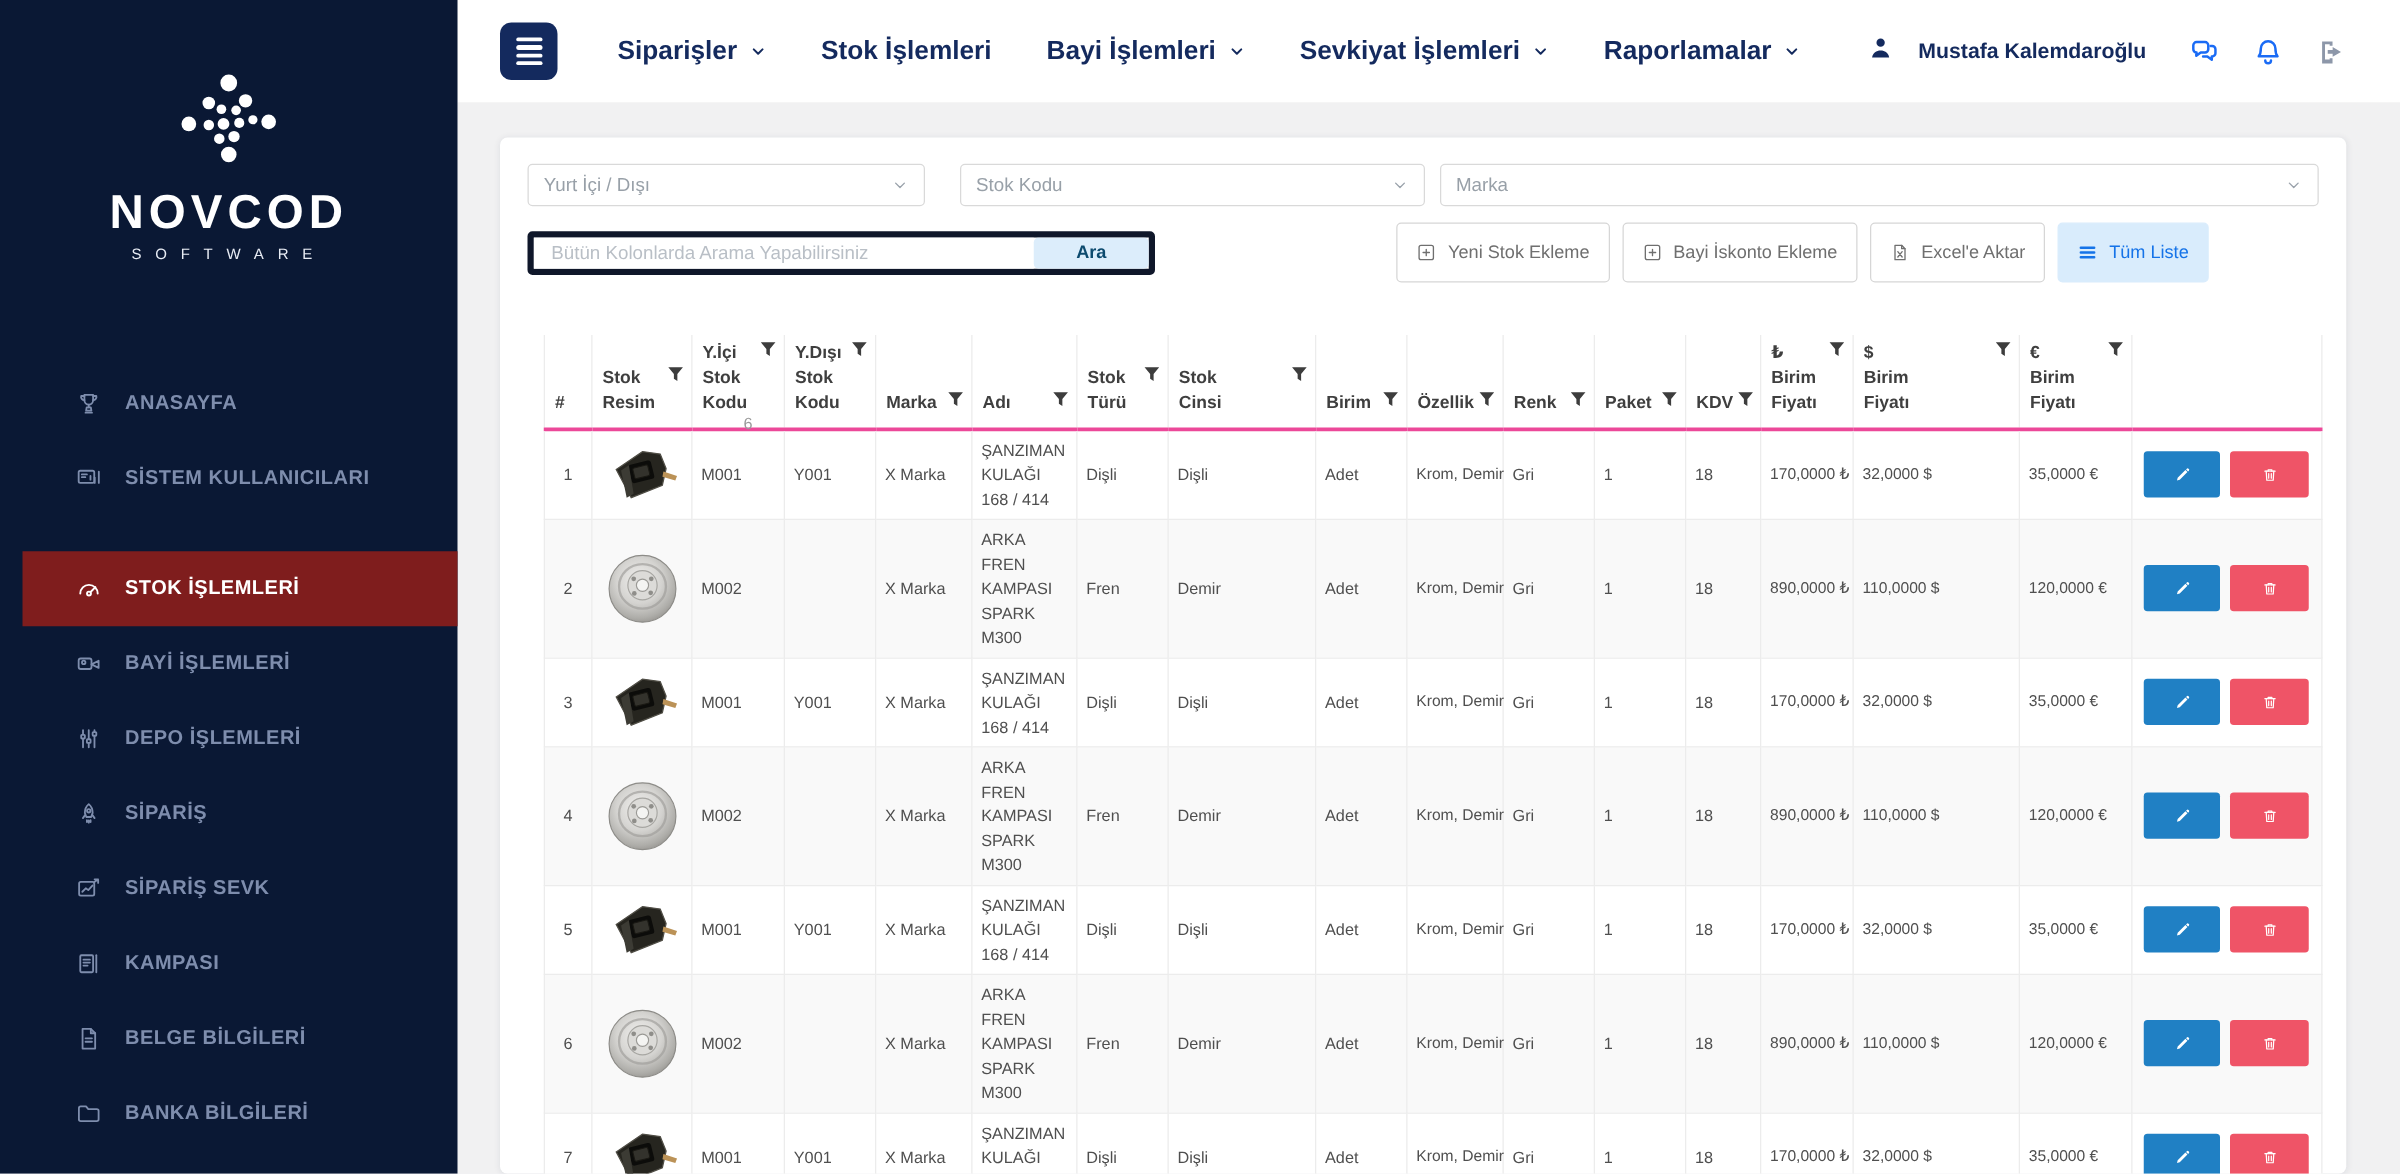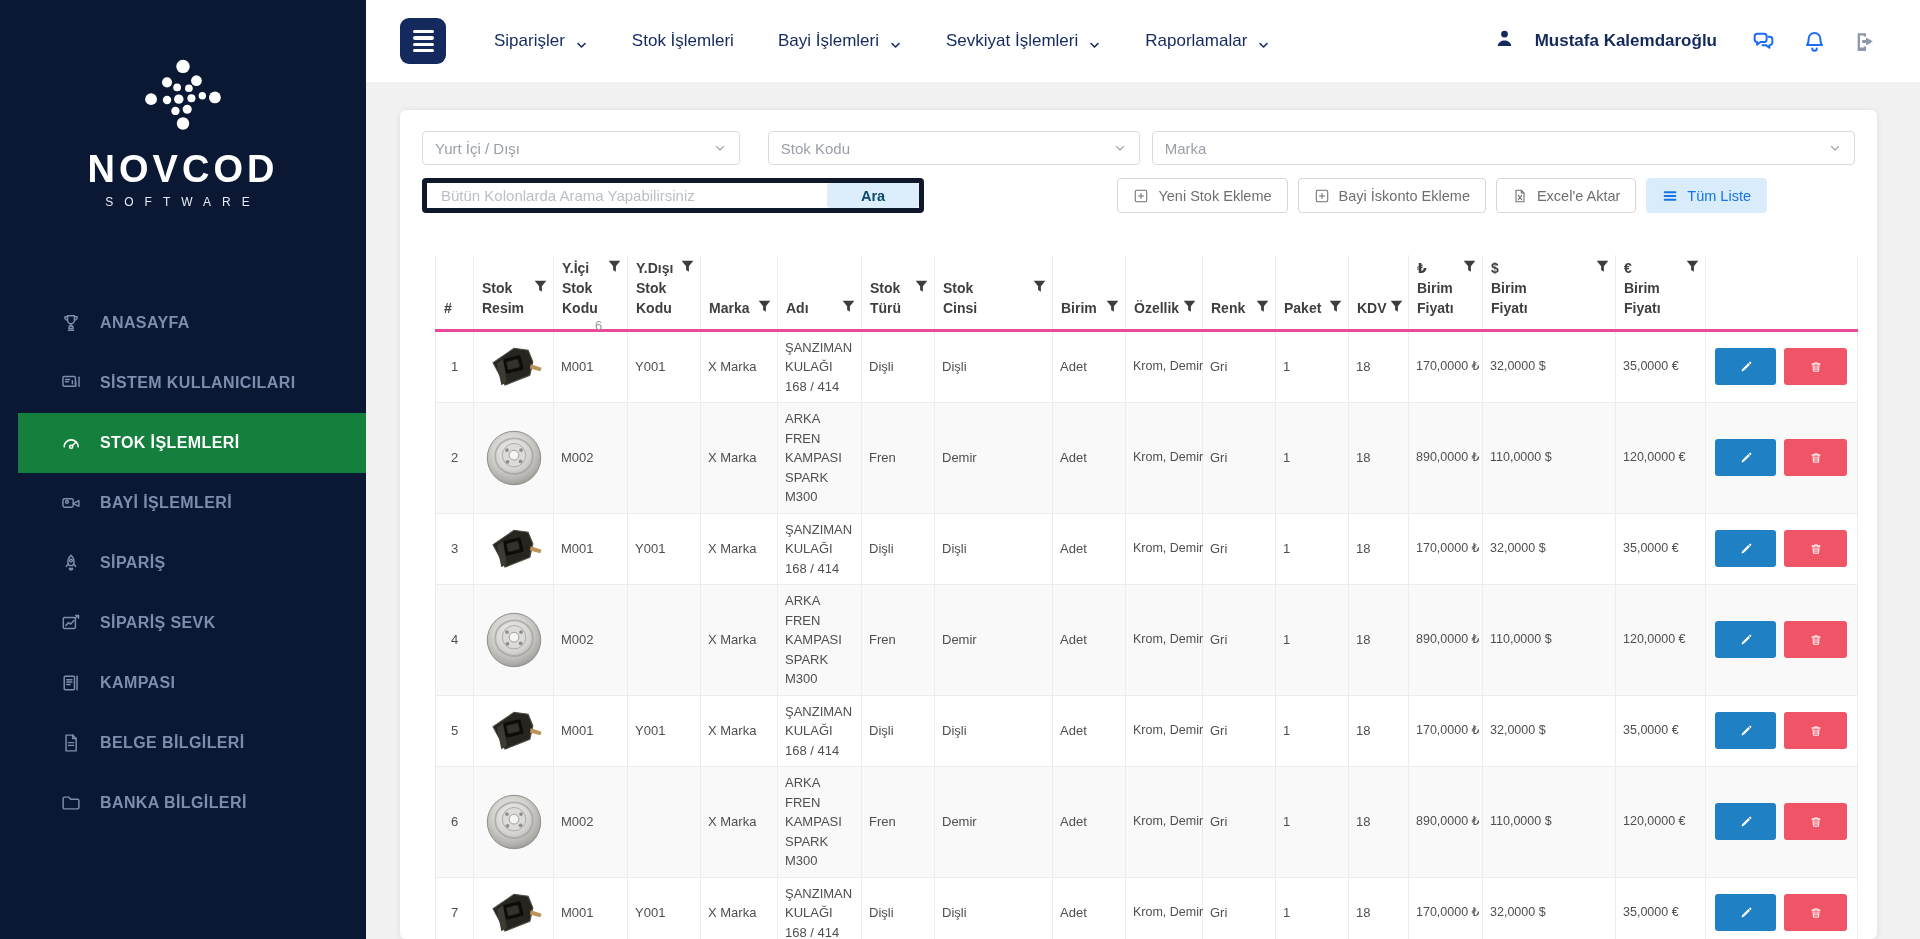--- a/index.html
+++ b/index.html
@@ -7,30 +7,30 @@
   .app{display:flex;width:1920px;height:939px;font-family:"Liberation Sans","DejaVu Sans",sans-serif;}
   
   .sidebar{width:366px;flex-shrink:0;background:#0a1834;position:relative;color:#7e8dad;}
   .brand{padding-top:58px;text-align:center;color:#fff;}
   .brand svg{width:84px;height:84px;fill:#fff;}
   .brand-name{font-size:38px;font-weight:bold;letter-spacing:4px;margin-top:2px;}
   .brand-sub{font-size:12px;letter-spacing:11px;margin-top:4px;color:#e8ecf4;}
   .side-menu{position:absolute;top:293px;left:0;right:0;padding-left:18px;}
   .side-item{height:60px;display:flex;align-items:center;gap:18px;padding-left:42px;
     font-size:16px;font-weight:bold;letter-spacing:.4px;cursor:pointer;color:#7e8dad;}
-  .side-item.active{background:#15803d;color:#fff;}
+  .side-item.active{background:#7f1d1d;color:#fff;margin-top:28px;}
   .side-ic{width:22px;height:22px;flex-shrink:0;}
   
   .main{flex:1;display:flex;flex-direction:column;min-width:0;}
   .topbar{height:82px;background:#fff;display:flex;align-items:center;padding:0 42px 0 34px;flex-shrink:0;}
   .hamburger{width:46px;height:46px;border-radius:9px;background:#142a5e;border:none;display:flex;
     flex-direction:column;justify-content:center;align-items:center;gap:3px;cursor:pointer;flex-shrink:0;}
   .hamburger span{display:block;width:21px;height:3.4px;background:#fff;border-radius:2px;}
   .top-menu{display:flex;align-items:center;gap:44px;margin-left:48px;}
-  .nav-item{display:flex;align-items:flex-end;gap:10px;color:#142a5e;font-weight:normal;font-size:17px;cursor:pointer;white-space:nowrap;}
+  .nav-item{display:flex;align-items:center;gap:10px;color:#142a5e;font-weight:bold;font-size:21px;cursor:pointer;white-space:nowrap;}
   .nav-chev{width:13px;height:12px;color:#142a5e;}
   .top-right{margin-left:auto;display:flex;align-items:center;gap:26px;}
   .user{display:flex;align-items:center;gap:20px;color:#142a5e;font-weight:bold;font-size:17px;cursor:pointer;margin-right:8px;white-space:nowrap;}
   .user-ic{width:21px;height:21px;color:#142a5e;}
   .icon-btn{display:flex;align-items:center;cursor:pointer;background:none;border:none;padding:0;}
   .top-ic{width:25px;height:25px;}
   .c-blue{color:#1a6bf5;} .c-gray{color:#8d97a9;}
   
   .content{height:857px;background:#f1f1f2;padding:28px 43px 0 34px;}
   .card{background:#fff;border-radius:6px;box-shadow:0 1px 6px rgba(23,35,61,.09);height:100%;
@@ -38,21 +38,21 @@
   .filter-row{display:flex;gap:12px;}
   .sel{height:34px;border:1px solid #d9d9d9;border-radius:4px;display:flex;align-items:center;
     padding:0 12px;color:#98a0a8;font-size:15px;background:#fff;cursor:pointer;min-width:0;}
   .sel-chev{width:14px;height:12px;margin-left:auto;color:#9aa2ab;flex-shrink:0;}
   .search-row{display:flex;align-items:center;margin-top:13px;}
   .search-box{width:502px;height:35px;border:5px solid #0f172a;border-radius:4px;display:flex;align-items:stretch;background:#fff;overflow:hidden;}
   .search-box input{border:none;outline:none;flex:1;padding:0 14px;font-size:15px;color:#444;font-family:inherit;}
   .search-box input::placeholder{color:#b9bfc6;}
   .ara{width:92px;border:none;background:#dcedfb;color:#0c4a6e;font-weight:bold;font-size:14.5px;cursor:pointer;border-radius:4px;font-family:inherit;}
   .actions{margin-left:auto;margin-right:88px;display:flex;gap:10px;}
-  .abtn{height:35px;display:flex;align-items:center;gap:9px;padding:0 15px;background:#fff;
+  .abtn{height:48px;display:flex;align-items:center;gap:9px;padding:0 15px;background:#fff;
     border:1px solid #d6d6d6;border-radius:4px;color:#6f6f6f;font-size:14.5px;cursor:pointer;white-space:nowrap;font-family:inherit;}
   .abtn .act-ic{width:16px;height:16px;}
   .abtn.highlight{background:#d9ecfc;border-color:#d9ecfc;color:#1573e8;}
   
   table{margin:42px 0 0 13px;border-collapse:collapse;table-layout:fixed;width:1422px;}
   thead td{vertical-align:bottom;height:75px;padding:0 6px 10px 8px;border-right:1px solid #ececec;
     border-bottom:3px solid #ec4899;position:relative;}
   thead td:first-child,tbody td:first-child{border-left:1px solid #ececec;}
   .hwrap{display:flex;justify-content:space-between;align-items:flex-start;gap:3px;}
   .hlabel{white-space:pre-line;font-weight:600;font-size:14px;color:#3f3f3f;line-height:1.45;}
@@ -129,20 +129,29 @@
           </svg>
           <span data-name="sidebar-item-label">STOK İŞLEMLERİ</span>
         </div>
         <div class="side-item" data-name="sidebar-item-bayi-islemleri">
           <svg viewBox="0 0 24 24" fill="none" stroke="currentColor" stroke-width="1.6" stroke-linecap="round" stroke-linejoin="round" class="side-ic" data-name="camera-icon">
             <rect x="3.2" y="7.4" width="11.2" height="9.2" rx="1.8"></rect>
             <circle cx="7.6" cy="10.8" r="1.5"></circle>
             <path d="M14.4 12.6l6.2-3.2v6.2l-6.2-3z"></path>
           </svg>
           <span data-name="sidebar-item-label">BAYİ İŞLEMLERİ</span>
+        </div>
+        <div class="side-item" data-name="sidebar-item-depo-islemleri">
+          <svg viewBox="0 0 24 24" fill="none" stroke="currentColor" stroke-width="1.6" stroke-linecap="round" stroke-linejoin="round" class="side-ic" data-name="sliders-icon">
+            <path d="M7 4.5v15M12 4.5v15M17 4.5v15"></path>
+            <rect x="5.4" y="8.6" width="3.2" height="3.2" rx=".6" fill="#0a1834"></rect>
+            <rect x="10.4" y="12.4" width="3.2" height="3.2" rx=".6" fill="#0a1834"></rect>
+            <rect x="15.4" y="6.2" width="3.2" height="3.2" rx=".6" fill="#0a1834"></rect>
+          </svg>
+          <span data-name="sidebar-item-label">DEPO İŞLEMLERİ</span>
         </div>
         <div class="side-item" data-name="sidebar-item-siparis">
           <svg viewBox="0 0 24 24" fill="none" stroke="currentColor" stroke-width="1.6" stroke-linecap="round" stroke-linejoin="round" class="side-ic" data-name="rocket-icon">
             <path d="M12 3.6c2.3 1.9 3.4 4.6 3.4 7.6l-1.3 3.6h-4.2L8.6 11.2c0-3 1.1-5.7 3.4-7.6z"></path>
             <circle cx="12" cy="9.4" r="1.5"></circle>
             <path d="M8.8 13.2l-1.9 2.6M15.2 13.2l1.9 2.6"></path>
             <path d="M10.4 17.6v1.6M12 17.8v2M13.6 17.6v1.6"></path>
           </svg>
           <span data-name="sidebar-item-label">SİPARİŞ</span>
         </div>

